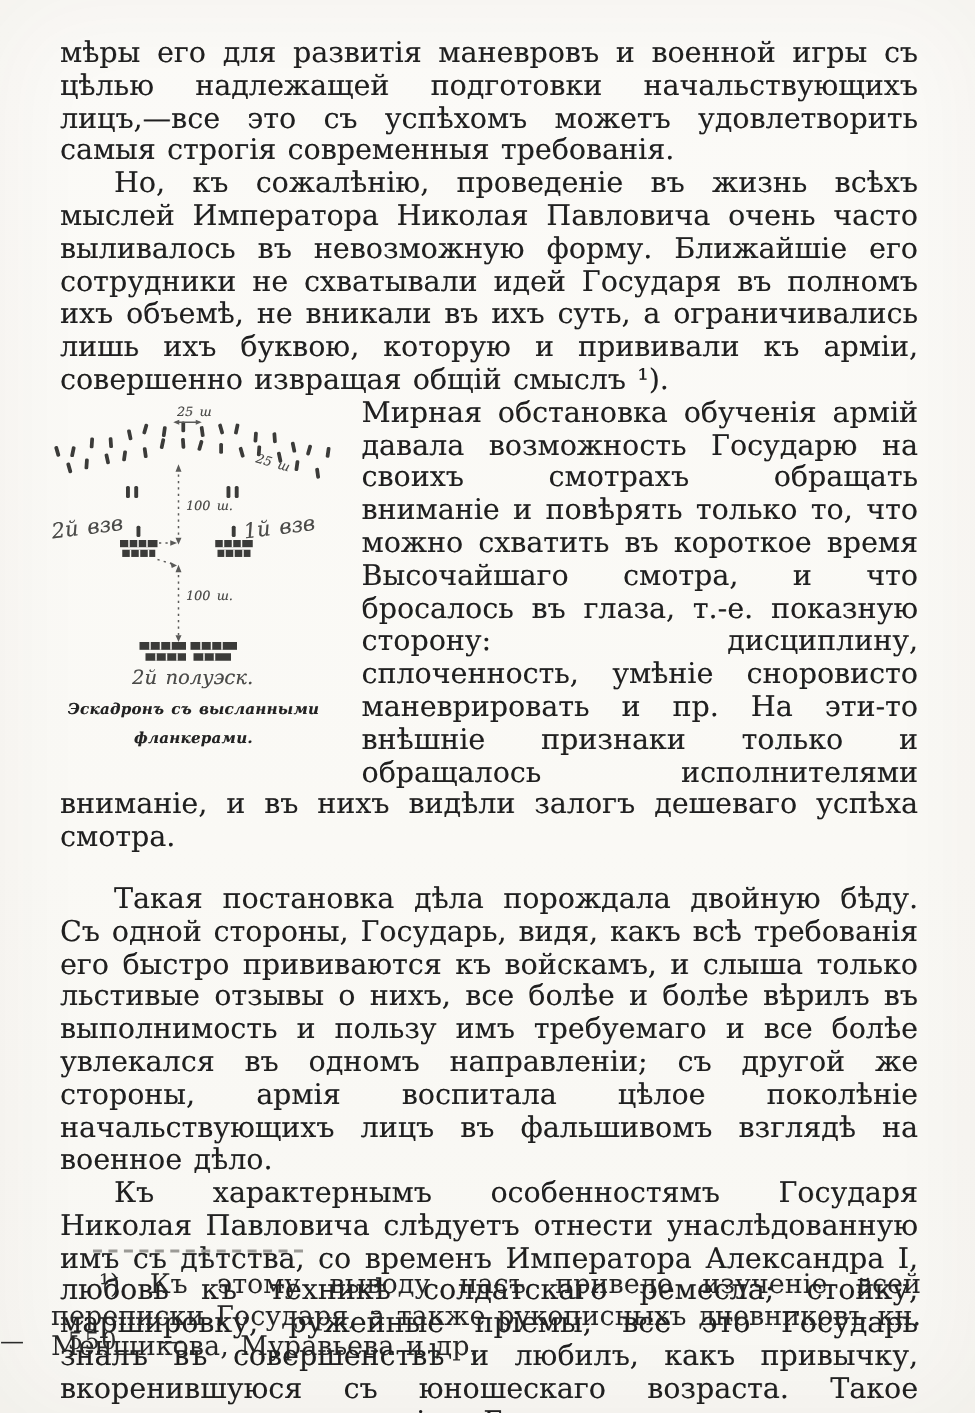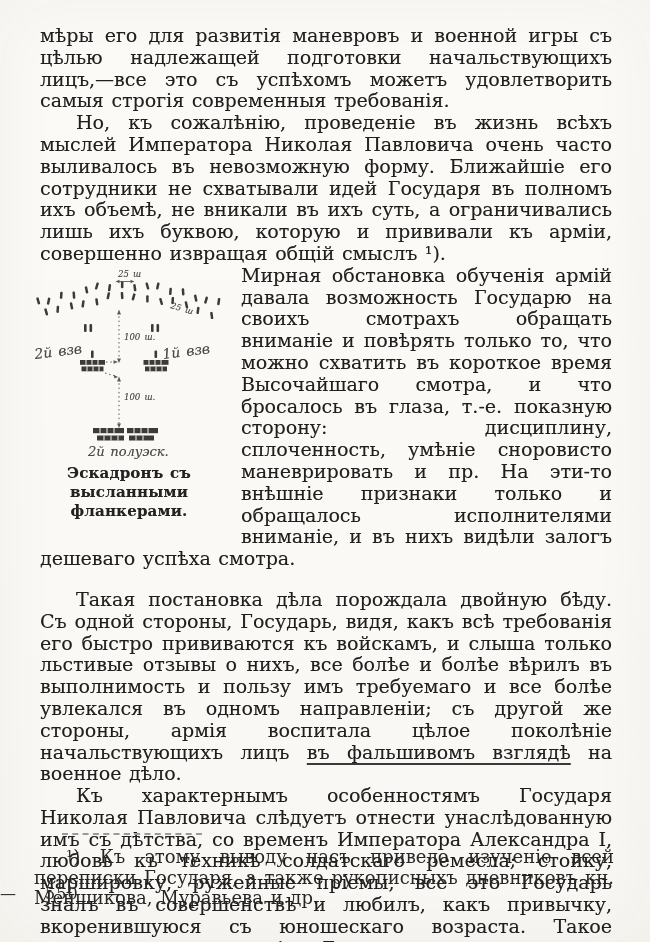--- a/index.html
+++ b/index.html
@@ -26,38 +26,38 @@
     line-height: 21.8px;
     text-align: justify;
     word-spacing: 1.5px;
     text-shadow: 0.2px 0 0 rgba(0,0,0,0.35);
   }
 
   p.para { margin: 0; text-indent: 36px; }
   p.para.continuation { text-indent: 0; }
 
   .pencil-underline {
-    text-decoration: underline;
     text-decoration-thickness: 1.5px;
     text-decoration-color: #3a3a3a;
     text-underline-offset: 3.5px;
   }
 
   figure.squadron-figure {
     float: left;
     width: 198px;
     margin: 2px 13px 6px -10px;
     padding: 0;
     text-align: center;
   }
   figure.squadron-figure svg { display: block; }
   figcaption.fig-caption {
     margin-top: 5px;
+    font-style: italic;
     font-weight: 700;
-    font-size: 15px;
+    font-size: 10px;
     line-height: 19px;
     color: #222;
     letter-spacing: 0.2px;
     text-align: center;
     word-spacing: 1px;
   }
 
   .hand { font-style: italic; fill: #4a4a48; font-family: "DejaVu Serif", serif; }
   .hand-lg { font-size: 14px; }
   .hand-md { font-size: 13px; }

